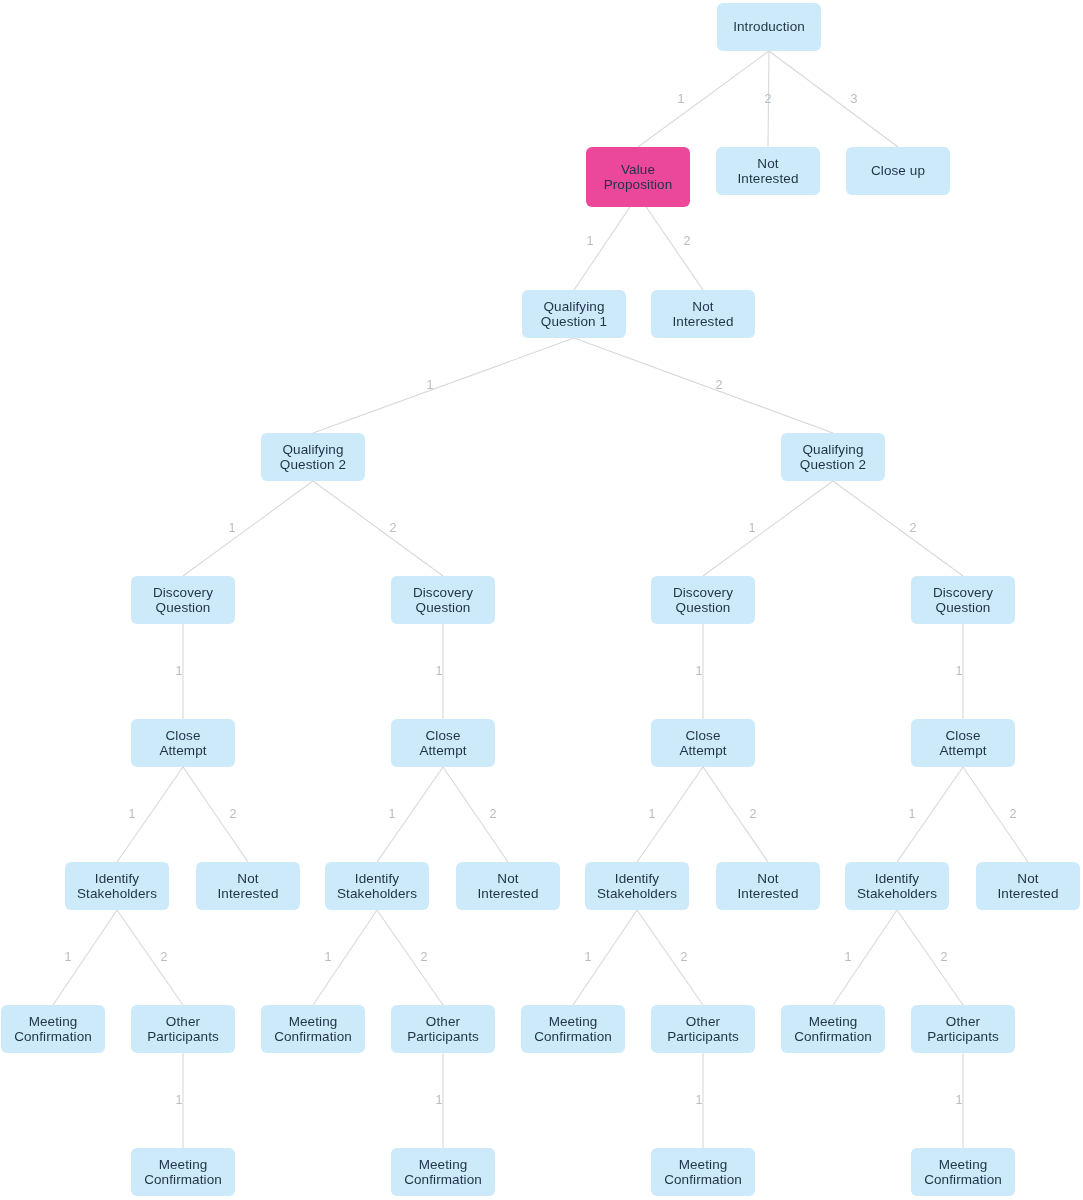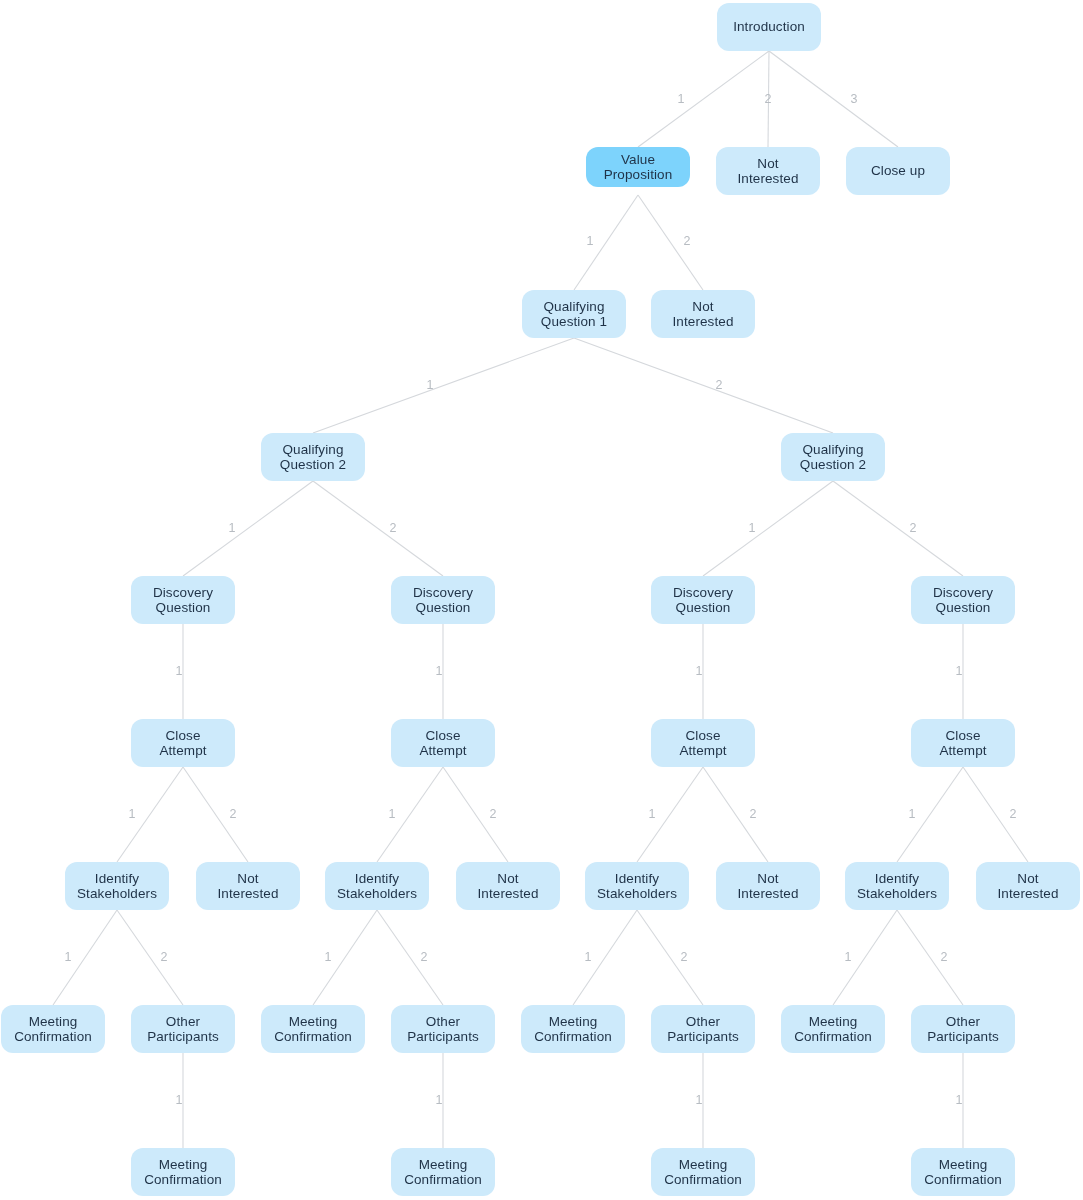--- a/index.html
+++ b/index.html
@@ -7,21 +7,21 @@
     width:1083px;height:1200px;background:#ffffff;
     font-family:"Liberation Sans", sans-serif;
     overflow:hidden;position:relative;
   }
   #canvas{position:absolute;left:0;top:0;width:1083px;height:1200px;}
   svg#edges{position:absolute;left:0;top:0;width:1083px;height:1200px;}
   .node{
     position:absolute;
     box-sizing:border-box;
     background:#cdeafb;
-    border-radius:12px;
+    border-radius:6px;
     display:flex;align-items:center;justify-content:center;
     text-align:center;
     color:#1f3247;
     font-size:13.5px;
     line-height:15.5px;
     letter-spacing:0.1px;
     white-space:pre-line;
     z-index:2;
   }
   .edge-label{
@@ -70,21 +70,21 @@
       <line x1="637" y1="910" x2="703" y2="1005" stroke="#d5d8dc" stroke-width="1.1"></line>
       <line x1="897" y1="910" x2="833" y2="1005" stroke="#d5d8dc" stroke-width="1.1"></line>
       <line x1="897" y1="910" x2="963" y2="1005" stroke="#d5d8dc" stroke-width="1.1"></line>
       <line x1="183" y1="1053" x2="183" y2="1148" stroke="#d5d8dc" stroke-width="1.1"></line>
       <line x1="443" y1="1053" x2="443" y2="1148" stroke="#d5d8dc" stroke-width="1.1"></line>
       <line x1="703" y1="1053" x2="703" y2="1148" stroke="#d5d8dc" stroke-width="1.1"></line>
       <line x1="963" y1="1053" x2="963" y2="1148" stroke="#d5d8dc" stroke-width="1.1"></line>
     </svg>
   <div id="nodes">
       <div class="node" style="left: 717px; top: 3px; width: 104px; height: 48px; background: rgb(205, 234, 251); color: rgb(31, 50, 71);">Introduction</div>
-      <div class="node" style="left: 586px; top: 147px; width: 104px; height: 40px; background: #7dd3fc; color: rgb(31, 50, 71);">Value
+      <div class="node" style="left: 586px; top: 147px; width: 104px; height: 60px; background: #ec4899; color: rgb(31, 50, 71);">Value
 Proposition</div>
       <div class="node" style="left: 716px; top: 147px; width: 104px; height: 48px; background: rgb(205, 234, 251); color: rgb(31, 50, 71);">Not
 Interested</div>
       <div class="node" style="left: 846px; top: 147px; width: 104px; height: 48px; background: rgb(205, 234, 251); color: rgb(31, 50, 71);">Close up</div>
       <div class="node" style="left: 522px; top: 290px; width: 104px; height: 48px; background: rgb(205, 234, 251); color: rgb(31, 50, 71);">Qualifying
 Question 1</div>
       <div class="node" style="left: 651px; top: 290px; width: 104px; height: 48px; background: rgb(205, 234, 251); color: rgb(31, 50, 71);">Not
 Interested</div>
       <div class="node" style="left: 261px; top: 433px; width: 104px; height: 48px; background: rgb(205, 234, 251); color: rgb(31, 50, 71);">Qualifying
 Question 2</div>

